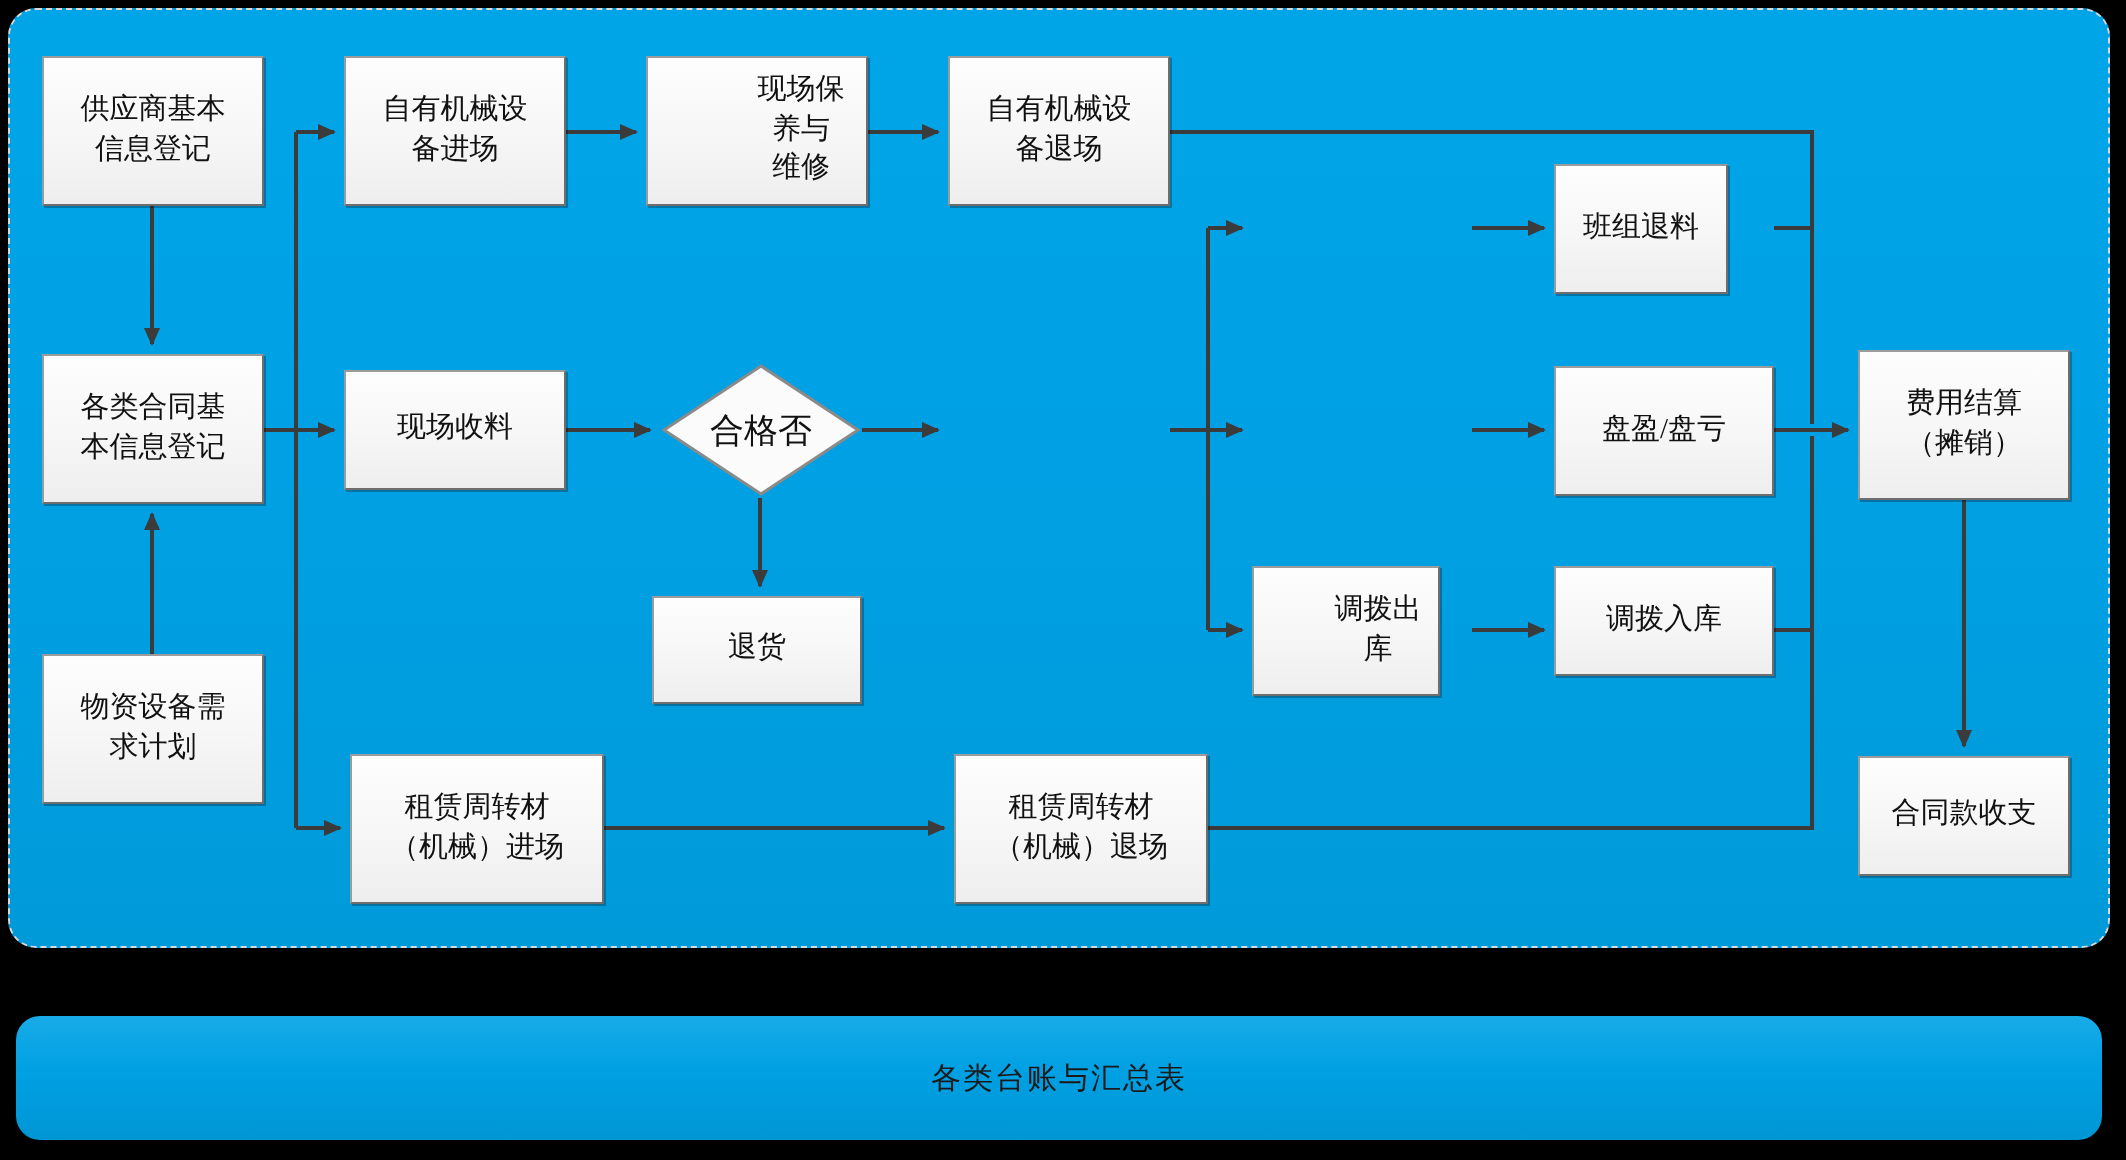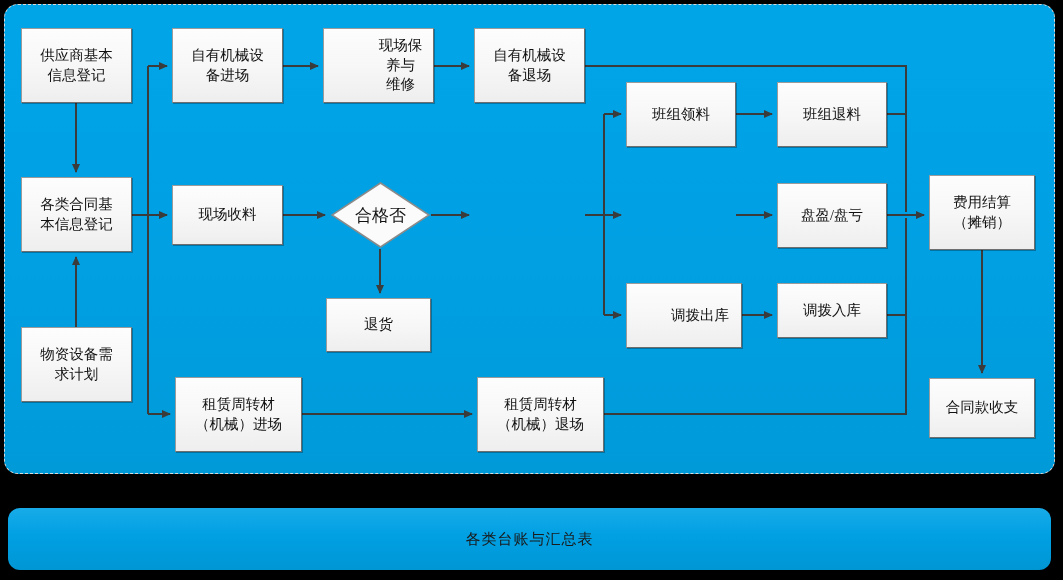--- a/index.html
+++ b/index.html
@@ -148,40 +148,35 @@
       </div>
   </div>
 
 
   <div class="node" style="left:326px;top:298px;width:105px;height:54px;">
     <div>
         <span>退货</span>
       </div>
   </div>
 
-  <div class="node" style="left:626px;top:82px;width:110px;height:65px;">
-    <div>
-        <span>班组领料</span>
-      </div>
-  </div>
-
-  <div class="node" style="left:777px;top:82px;width:110px;height:65px;">
+
+  <div class="node" style="left:777px;top:82px;width:87px;height:65px;">
     <div>
         <span>班组退料</span>
       </div>
   </div>
 
 
   <div class="node" style="left:777px;top:183px;width:110px;height:65px;">
     <div>
         <span>盘盈/盘亏</span>
       </div>
   </div>
 
-  <div class="node" style="left:626px;top:283px;width:116px;height:65px;padding-left:32px;">
+  <div class="node" style="left:626px;top:283px;width:94px;height:65px;padding-left:32px;">
     <div>
         <span>调拨出库</span>
       </div>
   </div>
 
   <div class="node" style="left:777px;top:283px;width:110px;height:55px;">
     <div>
         <span>调拨入库</span>
       </div>
   </div>

